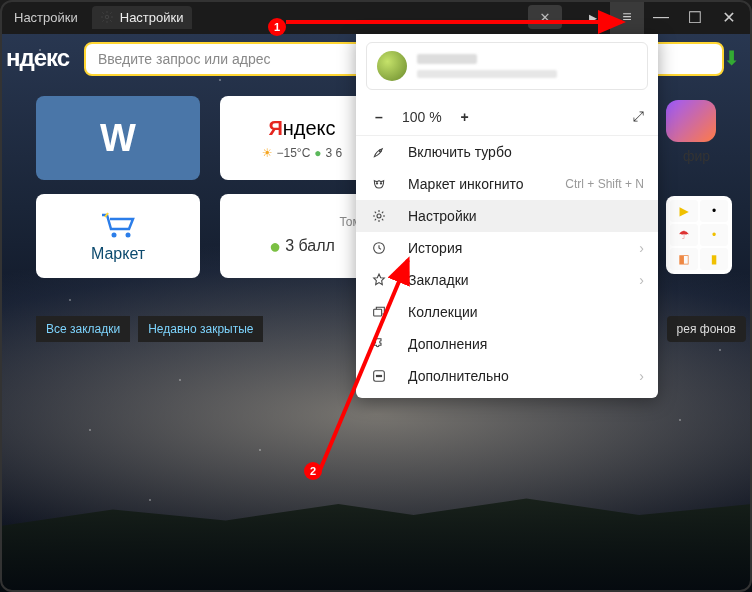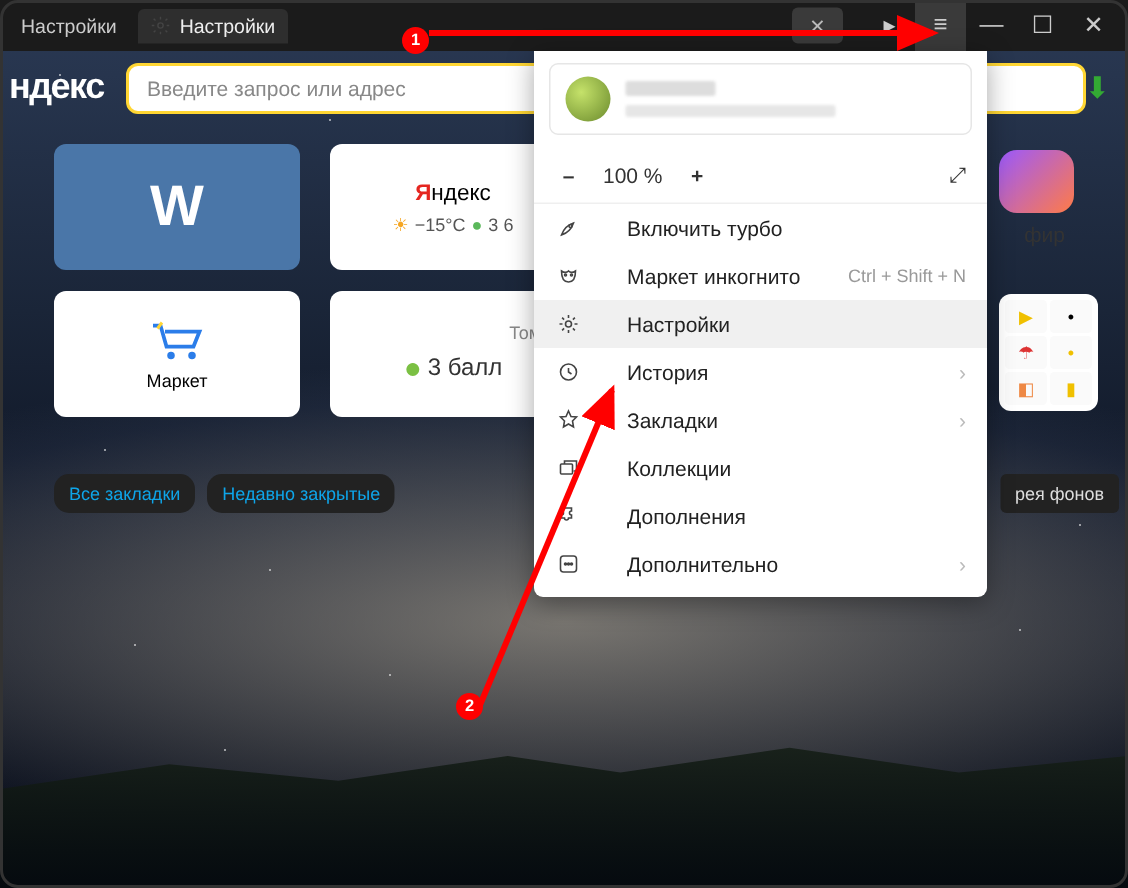--- a/index.html
+++ b/index.html
@@ -41,48 +41,48 @@
   .winbtn { width:34px; height:34px; display:flex; align-items:center; justify-content:center; color:#ccc; }
   .menubtn { background:#3a3a3a; }
 
   .logo { position:absolute; left:6px; top:44px; color:#fff; font-weight:bold; font-size:24px; letter-spacing:-1px; }
   .search { position:absolute; left:84px; top:42px; right:28px; height:34px; background:#fff; border:2px solid #ffd633; border-radius:8px; display:flex; align-items:center; padding:0 12px; color:#888; font-size:14px; }
   .dlicon { position:absolute; right:12px; top:46px; color:#3a3; font-size:20px; }
 
   .tiles { position:absolute; left:36px; top:96px; display:flex; gap:20px; }
   .tile { width:164px; height:84px; background:#fff; border-radius:8px; display:flex; flex-direction:column; align-items:center; justify-content:center; position:relative; }
   .tile.vk { background:#4a76a8; color:#fff; font-size:38px; font-weight:bold; }
-  .tile .title { font-size:15px; font-weight:400; }
+  .tile .title { font-size:20px; font-weight:400; }
   .tile .title .yR { color:#e52620; font-weight:bold; }
   .tile .sub { font-size:12px; margin-top:6px; color:#555; display:flex; align-items:center; gap:4px; }
   .row2 { top:194px; }
   .tile.market .cart { width:40px; height:30px; }
-  .tile .label { font-size:12px; color:#000000; margin-top:6px; }
+  .tile .label { font-size:16px; color:#0c4a6e; margin-top:6px; }
 
   .chips { position:absolute; left:36px; top:316px; display:flex; gap:8px; }
-  .chip { background:#222; color:#0ea5e9; font-size:12px; padding:6px 10px; border-radius:10px; }
+  .chip { background:#222; color:#7dd3fc; font-size:12px; padding:6px 10px; border-radius:0; }
   .chipR { position:absolute; right:6px; top:316px; background:#222; color:#ddd; font-size:12px; padding:6px 10px; border-radius:4px; }
 
   .panel { position:absolute; right:20px; top:196px; width:66px; background:#fff; border-radius:8px; display:flex; flex-direction:column; padding:4px; gap:2px; }
   .panel .prow { display:flex; gap:2px; }
   .panel .pcell { width:28px; height:22px; background:#fafafa; border-radius:3px; display:flex; align-items:center; justify-content:center; font-size:12px; }
 
   .efir { position:absolute; right:42px; top:148px; font-size:14px; color:#333; }
   .blob { position:absolute; right:36px; top:100px; width:50px; height:42px; border-radius:12px; background:linear-gradient(135deg,#9b59ff,#ff7b47); }
 
   .menu { position:absolute; left:356px; top:34px; width:302px; background:#fff; border-radius:0 0 6px 6px; box-shadow:0 4px 18px rgba(0,0,0,0.35); padding-bottom:6px; }
   .menu .profile { margin:8px 10px 12px; border:1px solid #e6e6e6; border-radius:6px; padding:8px 10px; display:flex; align-items:center; gap:10px; }
   .avatar { width:30px; height:30px; border-radius:50%; background:radial-gradient(circle at 35% 35%, #c5e26a, #6a8a2c); }
   .pblur { flex:1; }
   .pblur .l1 { width:60px; height:10px; background:#ddd; border-radius:2px; filter:blur(1px); }
   .pblur .l2 { width:140px; height:8px; background:#e6e6e6; border-radius:2px; margin-top:6px; filter:blur(1px); }
   .zoom { display:flex; align-items:center; justify-content:space-between; padding:6px 14px 10px; border-bottom:1px solid #efefef; color:#333; font-size:14px; }
   .zoom .zc { display:flex; align-items:center; gap:14px; }
   .zoom .zb { width:18px; text-align:center; font-weight:bold; cursor:pointer; }
-  .mi { display:flex; align-items:center; gap:30px; padding:8px 14px; font-size:14px; color:#222; cursor:pointer; }
+  .mi { display:flex; align-items:center; gap:20px; padding:8px 14px; font-size:14px; color:#222; cursor:pointer; }
   .mi .mic { width:18px; display:flex; justify-content:center; color:#444; }
   .mi .sc { margin-left:auto; color:#999; font-size:12px; }
   .mi .chev { margin-left:auto; color:#bbb; }
   .mi.hi { background:#f0f0f0; }
 
   .ann { position:absolute; pointer-events:none; }
   .acirc { width:18px; height:18px; border-radius:50%; background:#ff0000; color:#fff; font-size:11px; font-weight:bold; display:flex; align-items:center; justify-content:center; position:absolute; }
   svg.icon { width:16px; height:16px; stroke:#444; fill:none; stroke-width:1.6; }
 </style>
 </head>

